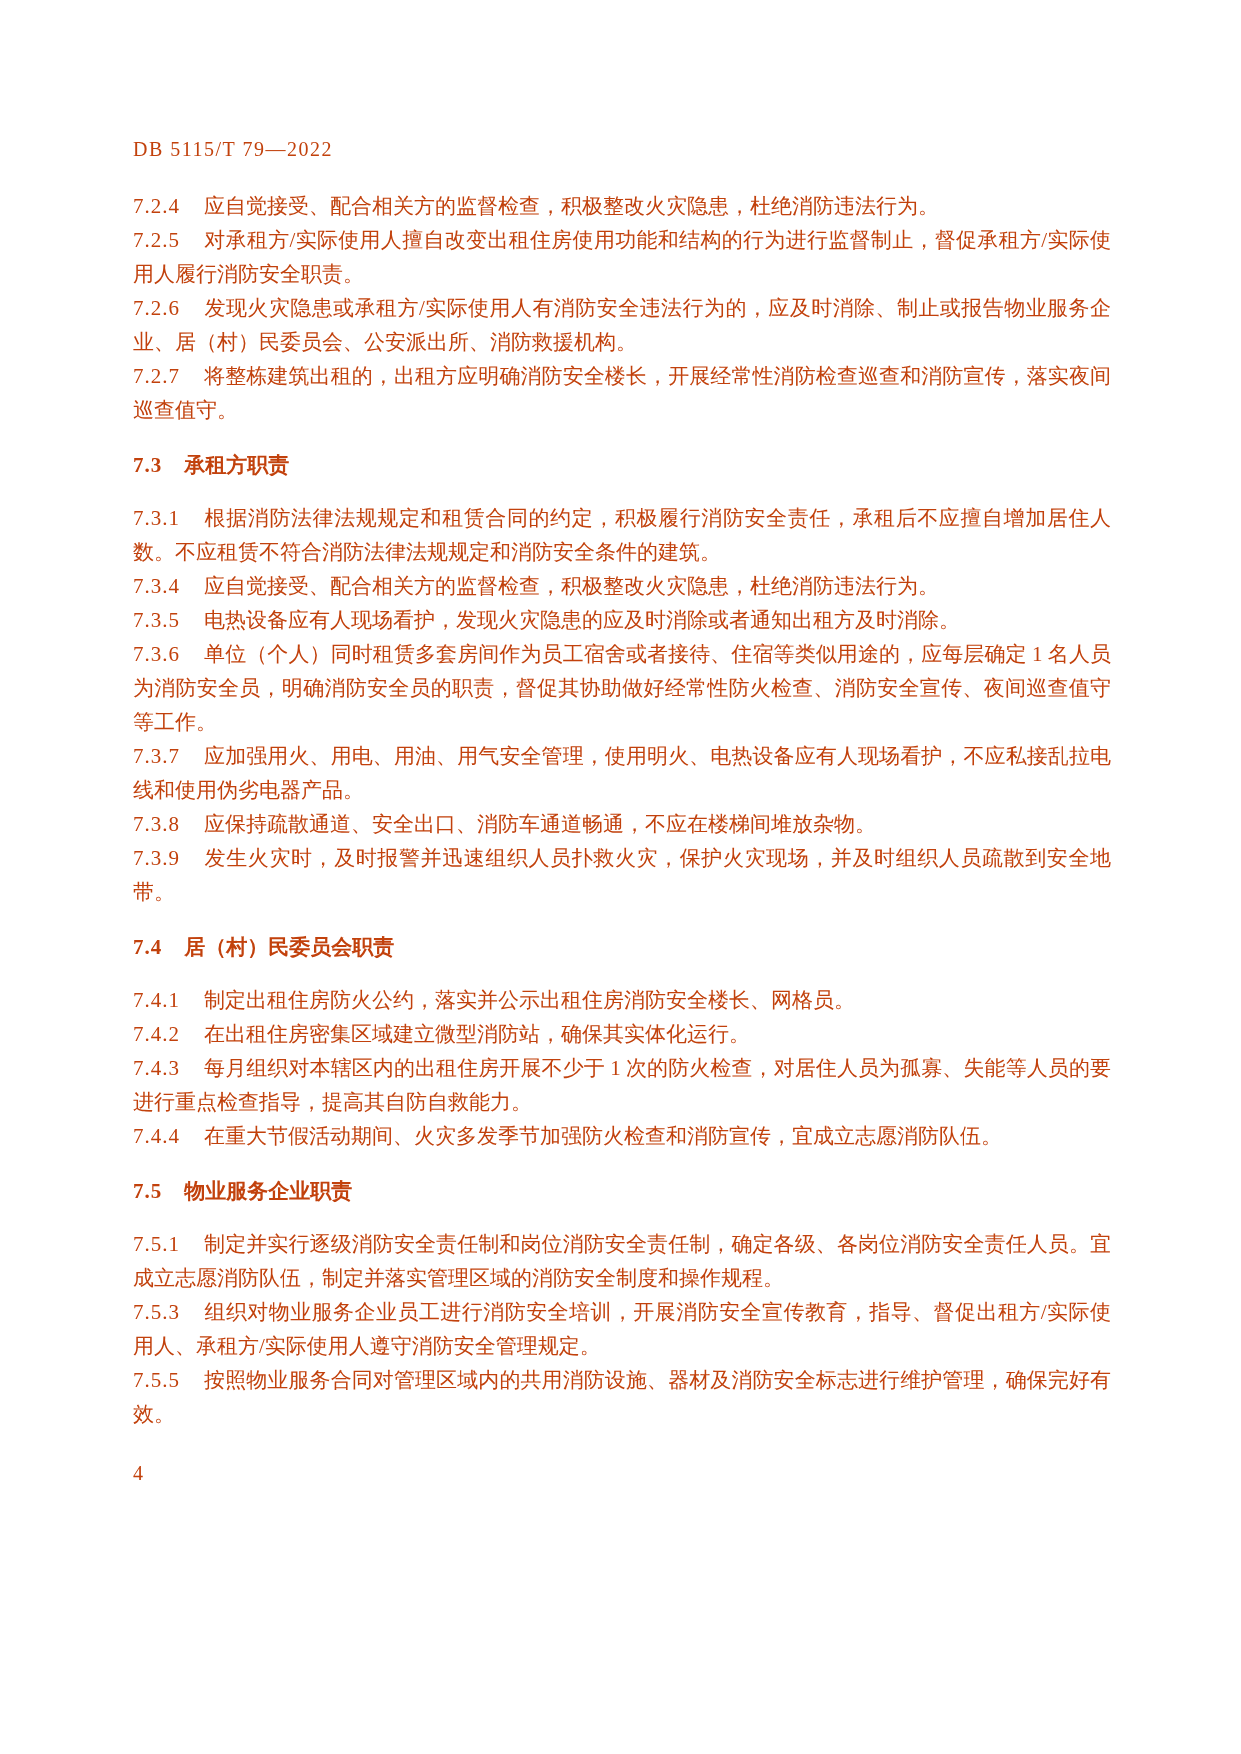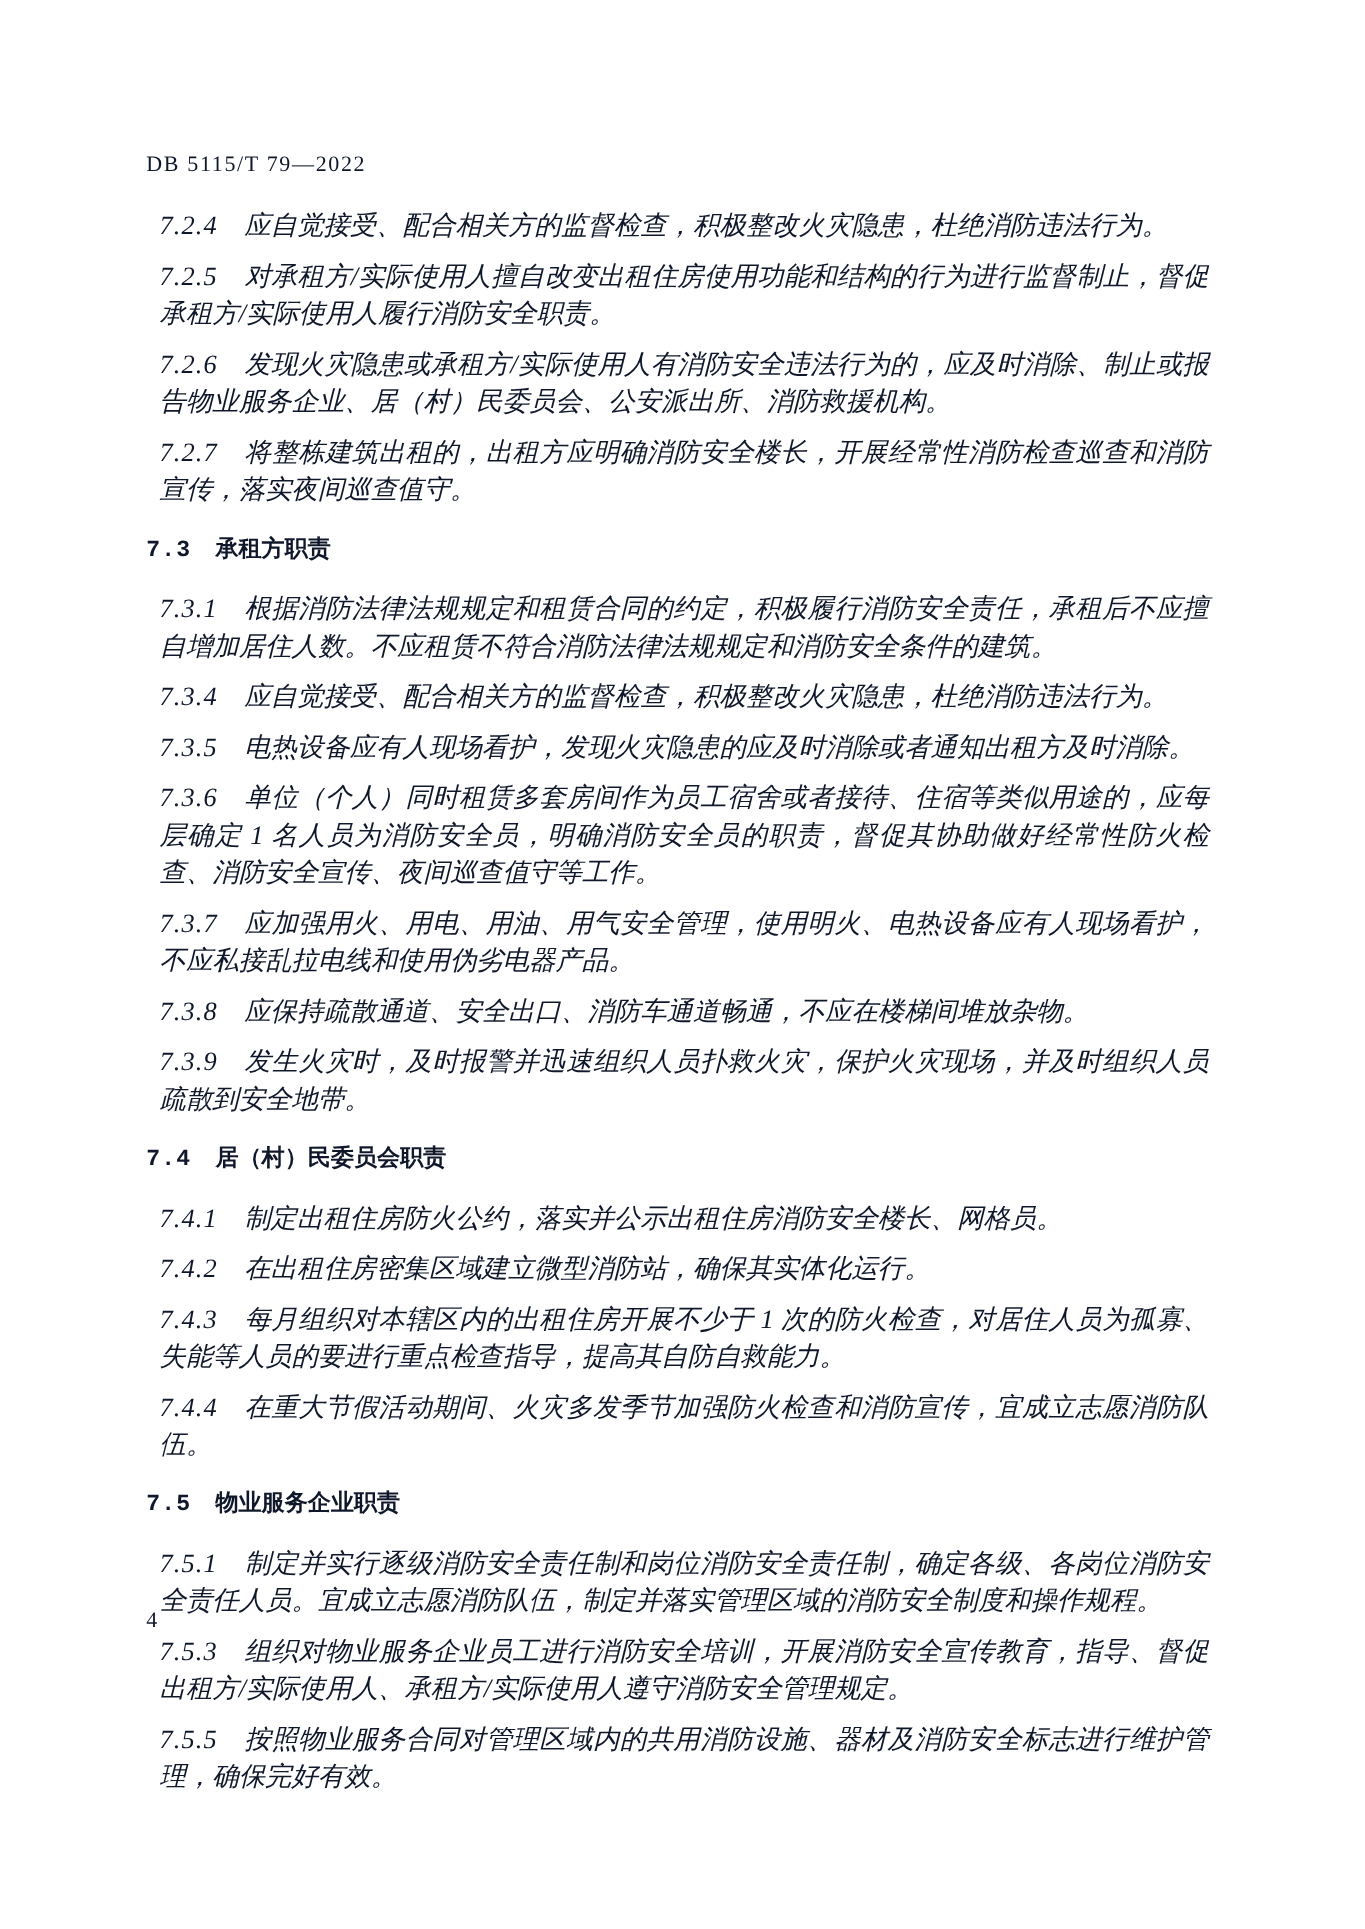--- a/index.html
+++ b/index.html
@@ -8,50 +8,49 @@
     background: #ffffff;
   }
   .page {
     position: relative;
     width: 1241px;
     height: 1754px;
     margin: 0 auto;
     background: #ffffff;
     box-sizing: border-box;
     padding: 138px 130px 0 133px;
-    color: #0f172a;
+    color: #c2410c;
     font-family: "Liberation Serif", "DejaVu Serif", serif;
   }
   .doc-header {
     font-size: 20px;
     letter-spacing: 1.5px;
     margin-bottom: 28px;
     white-space: nowrap;
   }
   .doc-body {
     width: 978px;
   }
   .para {
-    margin: 12px;
-    font-size: 24px;
+    margin: 0;
+    font-size: 21px;
     line-height: 34px;
     text-align: justify;
     text-justify: inter-character;
-    font-style: italic;
   }
   .para .num {
     padding-right: 24px;
     letter-spacing: 1px;
   }
   .heading {
     margin: 23px 0 21px 0;
     font-size: 21px;
     line-height: 30px;
     font-weight: bold;
-    font-family: Liberation Mono, monospace;
+    font-family: Liberation Serif, serif;
   }
   .heading .num {
     padding-right: 22px;
     letter-spacing: 1px;
   }
   .page-number {
     position: absolute;
     left: 133px;
     top: 1462px;
     font-size: 20px;

